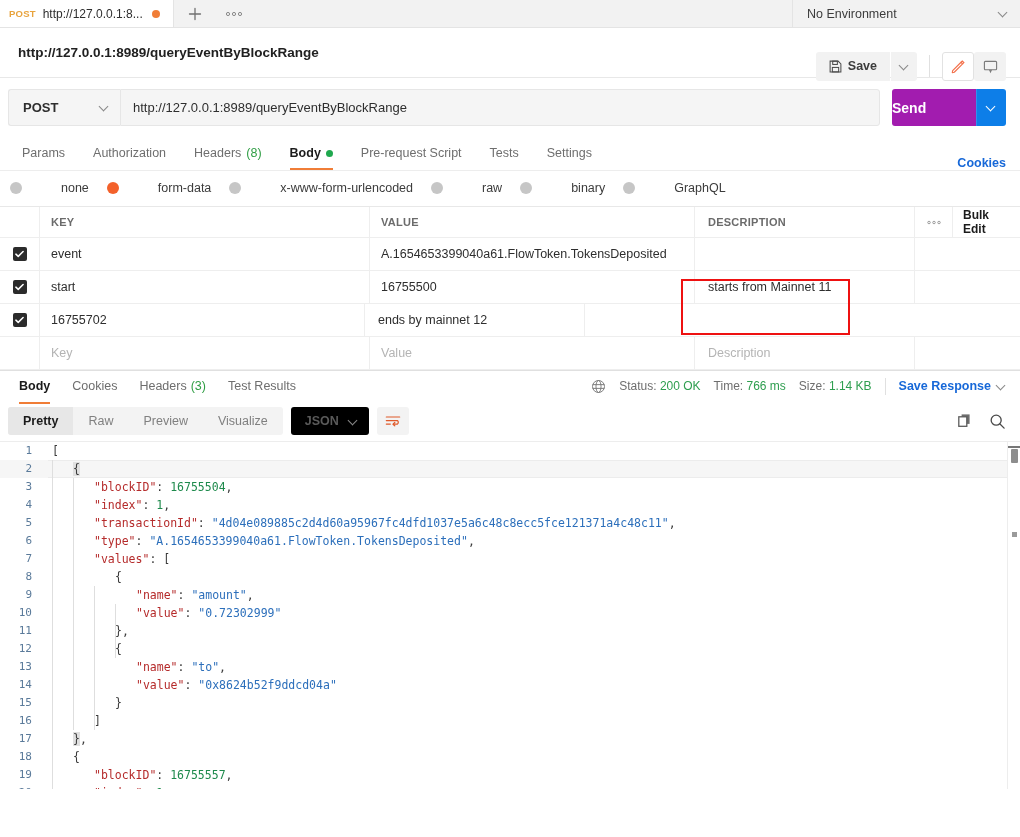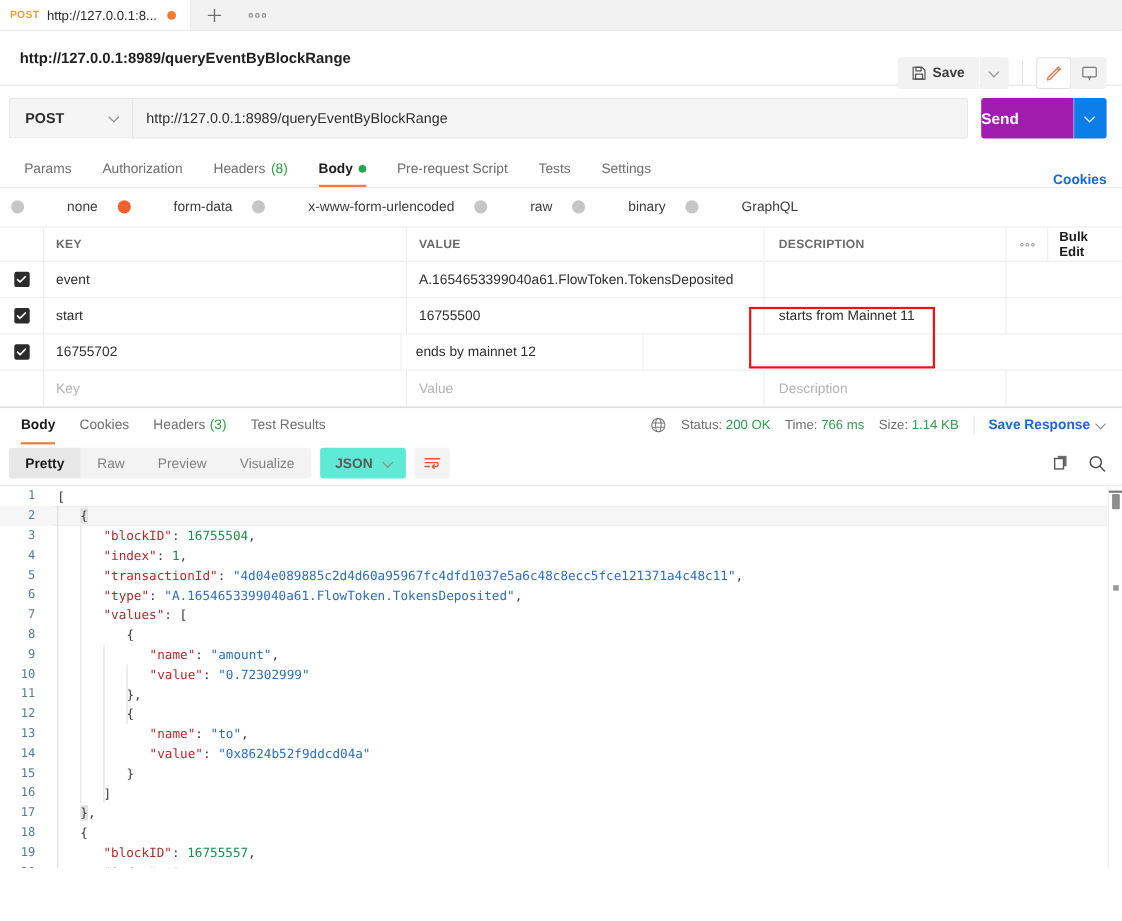--- a/index.html
+++ b/index.html
@@ -215,21 +215,21 @@
     display: flex; align-items: center; height: 40px; padding: 0 14px 0 8px; gap: 8px;
   }
   .seg { display: flex; background: #f3f3f3; border-radius: 3px; height: 28px; overflow: hidden; }
   .seg > div {
     padding: 0 15px; display: flex; align-items: center;
     font-size: 12.5px; color: #808080; cursor: pointer;
   }
   .seg > div.on { background: #e7e7e7; color: #1b1b1b; font-weight: bold; }
   .json-sel {
     display: flex; align-items: center; gap: 10px;
-    height: 28px; padding: 0 11px 0 14px; background: #5eead4; border-radius: 3px;
+    height: 28px; padding: 0 11px 0 14px; background: #000000; border-radius: 3px;
     font-size: 12.5px; color: #5a5a5a; font-weight: bold; cursor: pointer;
   }
   .wrap-btn {
     height: 28px; width: 32px; background: #f3f3f3; border-radius: 3px;
     display: flex; align-items: center; justify-content: center; cursor: pointer;
   }
   .resp-actions { margin-left: auto; display: flex; align-items: center; gap: 16px; }
 
   
   .codewrap {
@@ -296,20 +296,24 @@
     </svg>
   </div>
   <div class="tab-dots">
     <svg width="18" height="6" viewBox="0 0 18 6">
       <circle cx="3" cy="3" r="1.6" fill="none" stroke="#8a8a8a" stroke-width="1"></circle>
       <circle cx="9" cy="3" r="1.6" fill="none" stroke="#8a8a8a" stroke-width="1"></circle>
       <circle cx="15" cy="3" r="1.6" fill="none" stroke="#8a8a8a" stroke-width="1"></circle>
     </svg>
   </div>
   <div class="tabstrip-spacer"></div>
+  <div class="env-select">
+    <span class="etxt">No Environment</span>
+    <span class="chev"></span>
+  </div>
 </div>
 
 <div class="titlebar">
   <div class="req-title">http://127.0.0.1:8989/queryEventByBlockRange</div>
   <div class="titlebar-right">
     <div class="save-btn">
       <svg width="13" height="13" viewBox="0 0 14 14">
         <path d="M1.2 1.2h8.6L12.8 4.2v8.6H1.2z" fill="none" stroke="#4a4a4a" stroke-width="1.1"></path>
         <rect x="4" y="1.2" width="5" height="3.6" fill="none" stroke="#4a4a4a" stroke-width="1.1"></rect>
         <rect x="3.6" y="8" width="6.8" height="4.8" fill="none" stroke="#4a4a4a" stroke-width="1.1"></rect>

